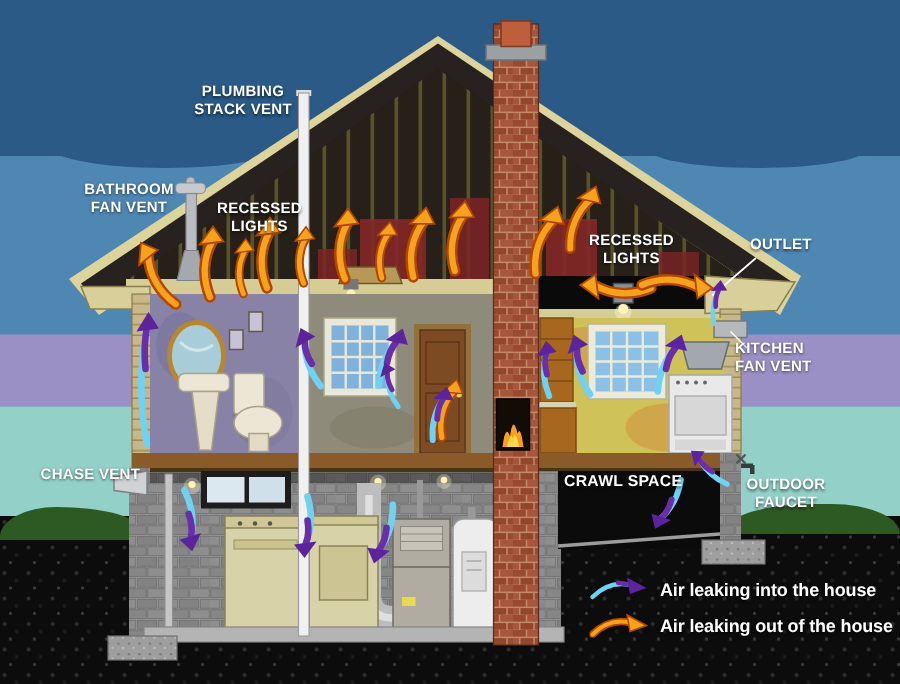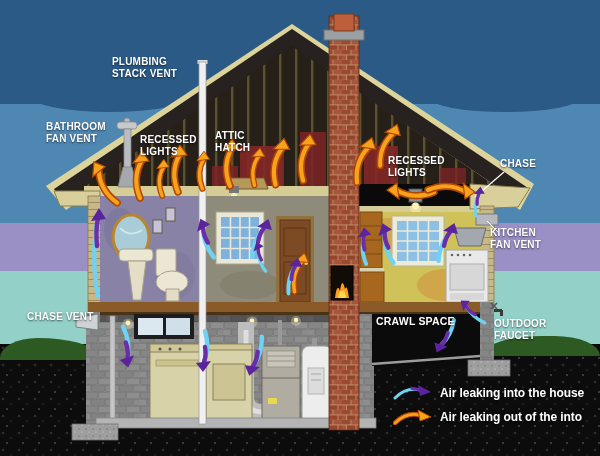--- a/index.html
+++ b/index.html
@@ -15,21 +15,21 @@
     background-image:radial-gradient(circle at 3px 4px,#2e2e2e 1px,transparent 1.7px),
                      radial-gradient(circle at 11px 9px,#1c1c1c 1px,transparent 1.7px),
                      radial-gradient(circle at 7px 14px,#3a3a3a .8px,transparent 1.4px);
     background-size:16px 17px;}
   .grass{position:absolute;background:#2d5a22;}
   .grass-left{left:0;top:338px;width:94px;height:22px;border-radius:40% 60% 0 0/90% 70% 0 0;}
   .grass-right{left:486px;top:336px;width:114px;height:20px;border-radius:50% 40% 0 0/80% 100% 0 0;}
   svg.house{position:absolute;left:0;top:0;}
   .lbl{position:absolute;color:#fff;font-weight:bold;font-size:10px;line-height:1.18;
        letter-spacing:.2px;white-space:pre-line;text-shadow:0 1px 2px rgba(0,0,0,.6);}
-  .lbl.center{text-align:left;}
+  .lbl.center{text-align:center;}
   .legend{position:absolute;left:393px;top:384px;display:flex;flex-direction:column;gap:7px;}
   .legend-row{display:flex;align-items:center;gap:5px;}
   .legend-text{color:#fff;font-weight:bold;font-size:12px;letter-spacing:-.1px;
                text-shadow:0 1px 2px rgba(0,0,0,.7);white-space:nowrap;}
 </style>
 </head>
 <body>
 
 <div class="scene">
 
@@ -331,25 +331,23 @@
       <use href="#ab" transform="translate(456,306) rotate(-50) scale(0.8)"></use>
     </g>
   </svg>
 
   <div class="lbl center" style="left:112px;top:56px;width:100px">PLUMBING
 STACK VENT</div>
   <div class="lbl center" style="left:46px;top:121px;width:80px">BATHROOM
 FAN VENT</div>
   <div class="lbl center" style="left:140px;top:134px;width:66px">RECESSED
 LIGHTS</div>
-  <div class="lbl center" style="left:215px;top:130px;width:58px">ATTIC
-HATCH</div>
   <div class="lbl center" style="left:388px;top:155px;width:66px">RECESSED
 LIGHTS</div>
-  <div class="lbl" style="left:500px;top:158px;width:44px">CHASE</div>
+  <div class="lbl" style="left:500px;top:158px;width:44px">OUTLET</div>
   <div class="lbl" style="left:490px;top:227px;width:70px">KITCHEN
 FAN VENT</div>
   <div class="lbl" style="left:27px;top:311px;width:84px">CHASE VENT</div>
   <div class="lbl" style="left:376px;top:315px;width:92px;font-size:10.5px">CRAWL SPACE</div>
   <div class="lbl center" style="left:494px;top:318px;width:60px">OUTDOOR
 FAUCET</div>
 
   <div class="legend">
     <div class="legend-row">
       <svg width="42" height="17">
@@ -358,17 +356,17 @@
         <polygon points="38,8 25,1 27,12" fill="#5c249c"></polygon>
       </svg>
       <span class="legend-text">Air leaking into the house</span>
     </div>
     <div class="legend-row">
       <svg width="42" height="17">
         <path d="M2,15 Q13,4 27,7" fill="none" stroke="#b34700" stroke-width="5" stroke-linecap="round"></path>
         <path d="M2,15 Q13,4 27,7" fill="none" stroke="#f6a21c" stroke-width="2.6" stroke-linecap="round"></path>
         <polygon points="38,9 25,2 27,13" fill="#f6a21c" stroke="#b34700" stroke-width="1"></polygon>
       </svg>
-      <span class="legend-text">Air leaking out of the into</span>
+      <span class="legend-text">Air leaking out of the house</span>
     </div>
   </div>
 
 </div>
 
 </body></html>

